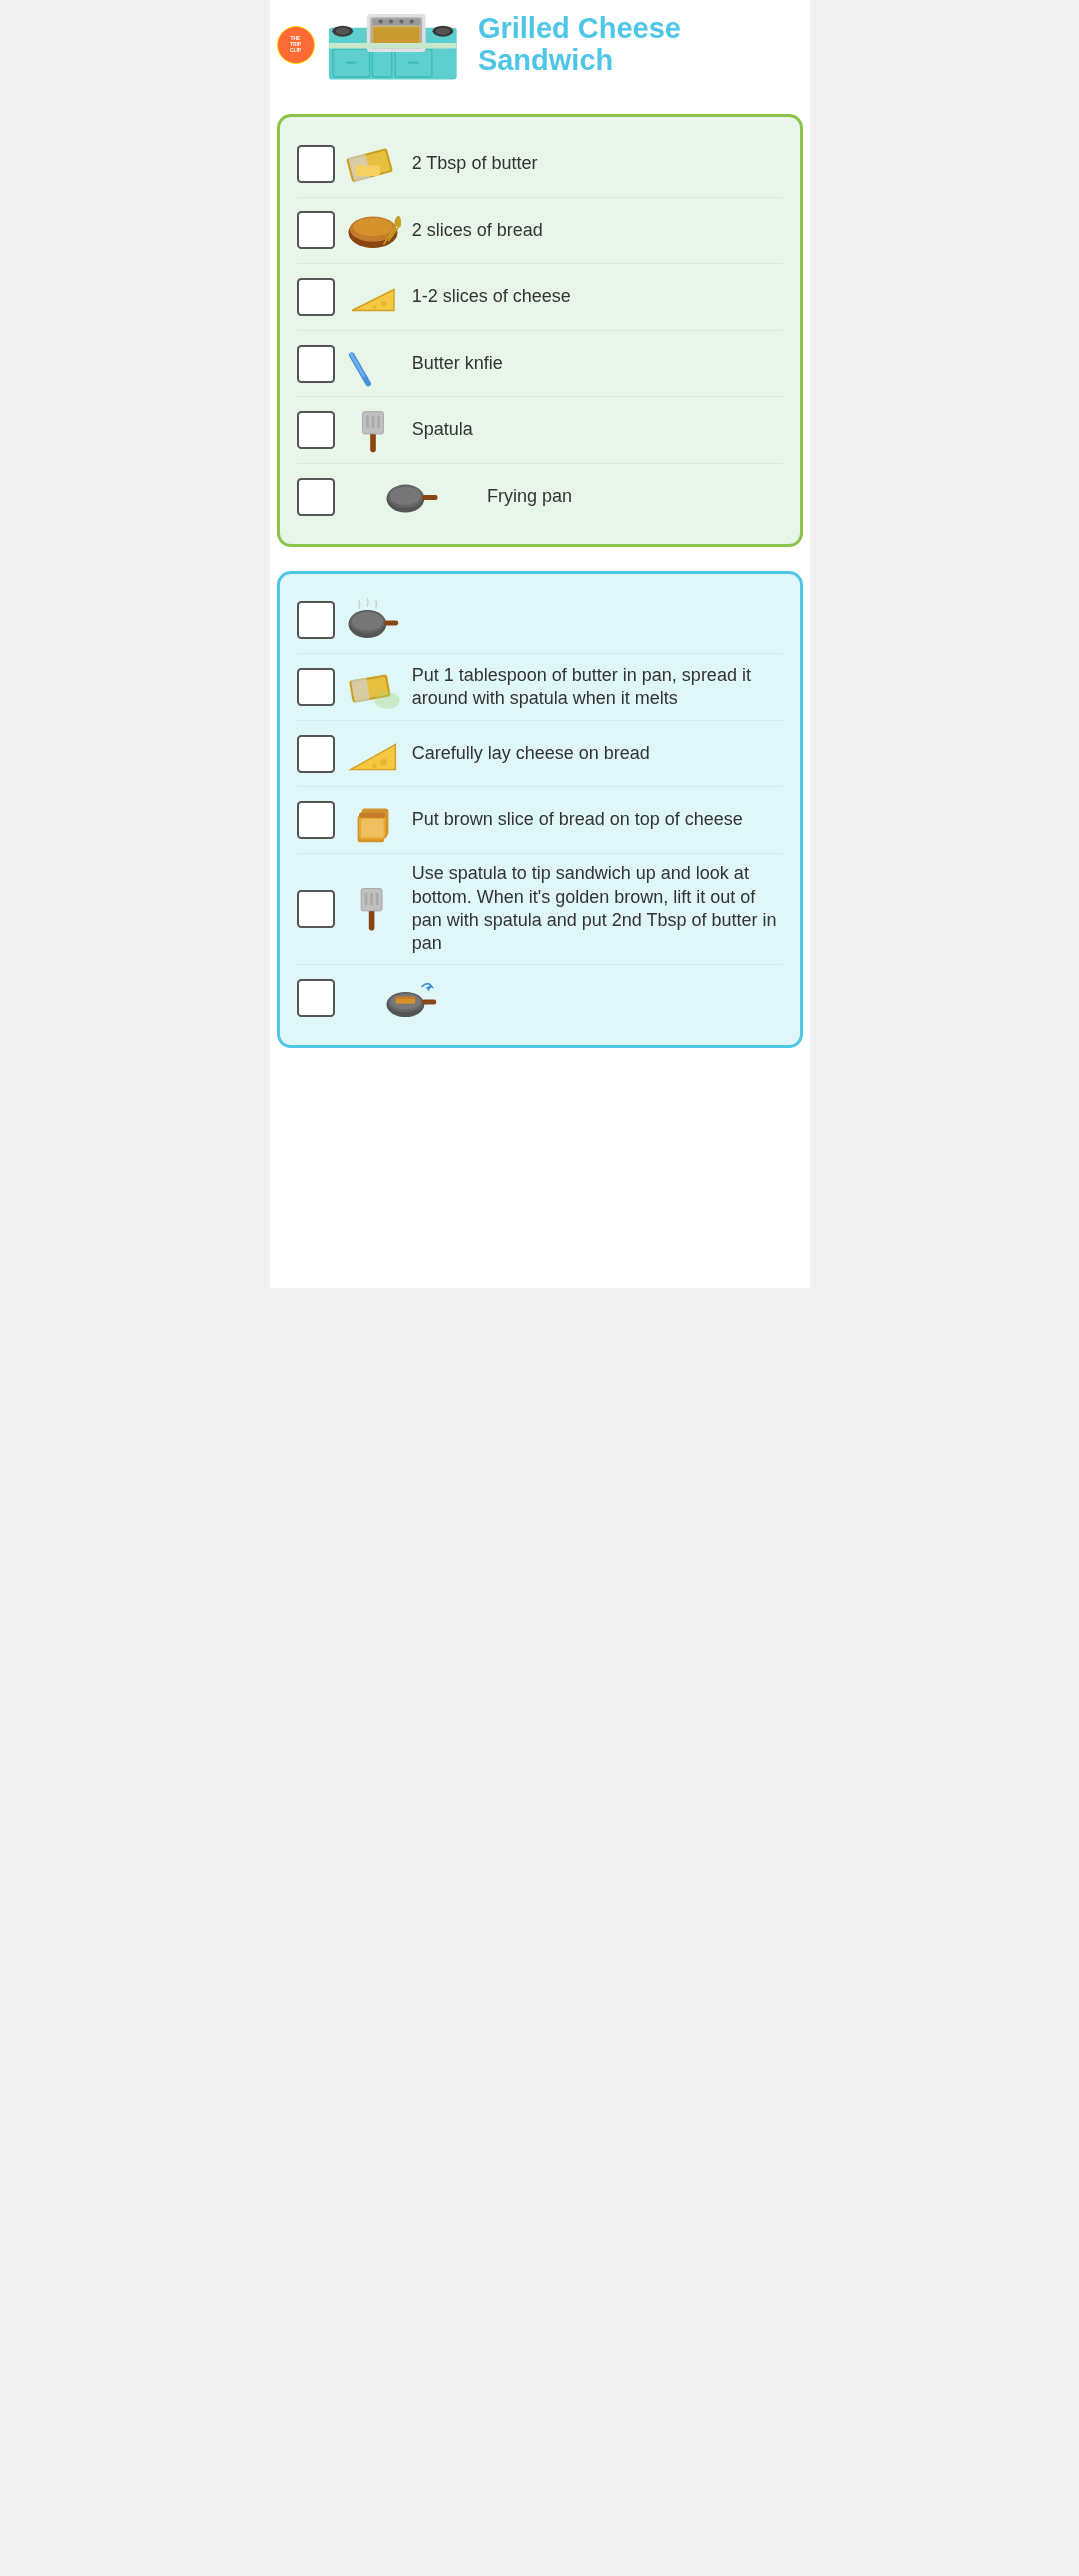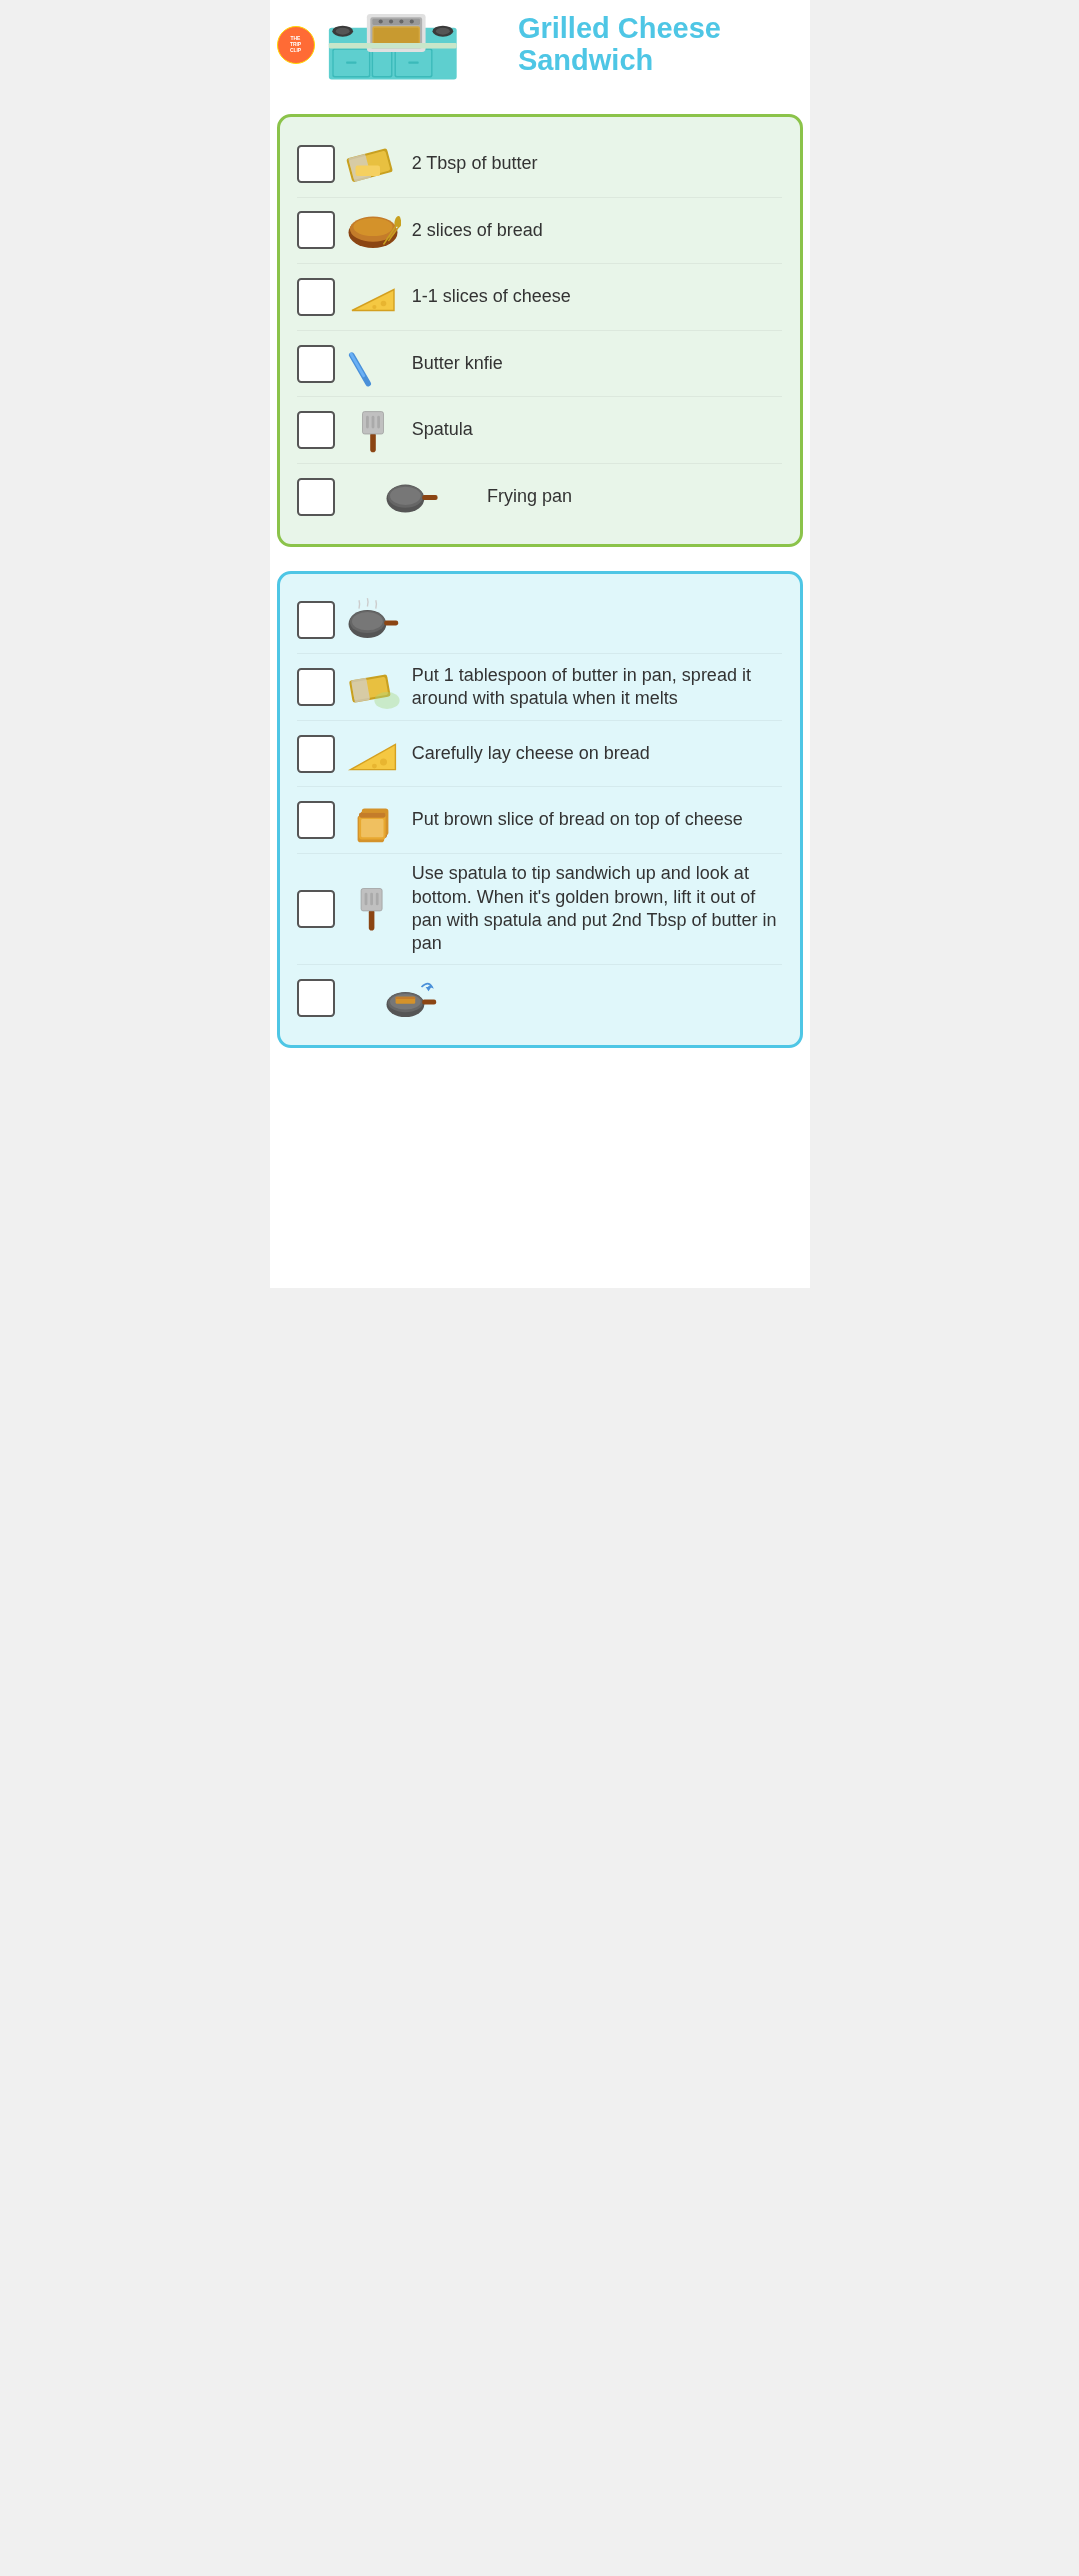--- a/index.html
+++ b/index.html
@@ -31,21 +31,20 @@
       height: 76px;
       flex-shrink: 0;
       margin-right: 14px;
     }
 
     .title {
       color: #4ec6e5;
       font-size: 29px;
       font-weight: bold;
       line-height: 1.1;
-      margin-left: 40px;
     }
 
     
     .section {
       margin: 24px 7px;
       border-radius: 14px;
       padding: 14px 17.4px;
     }
 
     .section-ingredients {
@@ -212,21 +211,21 @@
       <div class="item-icon">
         <svg viewBox="0 0 80 70" width="56" height="49">
 
           <polygon points="10,55 70,55 70,25" fill="#f5c842"></polygon>
           <polygon points="10,55 70,55 70,25" fill="none" stroke="#d4a020" stroke-width="2"></polygon>
 
           <circle cx="55" cy="45" r="4" fill="#e8b530"></circle>
           <circle cx="42" cy="50" r="3" fill="#e8b530"></circle>
         </svg>
       </div>
-      <div class="item-text">1-1 slices of cheese</div>
+      <div class="item-text">1-2 slices of cheese</div>
     </div>
 
     <div class="checklist-item">
       <div class="checkbox"></div>
       <div class="item-icon">
         <svg viewBox="0 0 80 70" width="56" height="49">
 
           <rect x="15" y="8" width="8" height="55" rx="4" fill="#4a90d9" transform="rotate(-30 35 35)"></rect>
           <rect x="17" y="8" width="4" height="40" rx="2" fill="#6ab0f5" transform="rotate(-30 35 35)"></rect>
         </svg>

